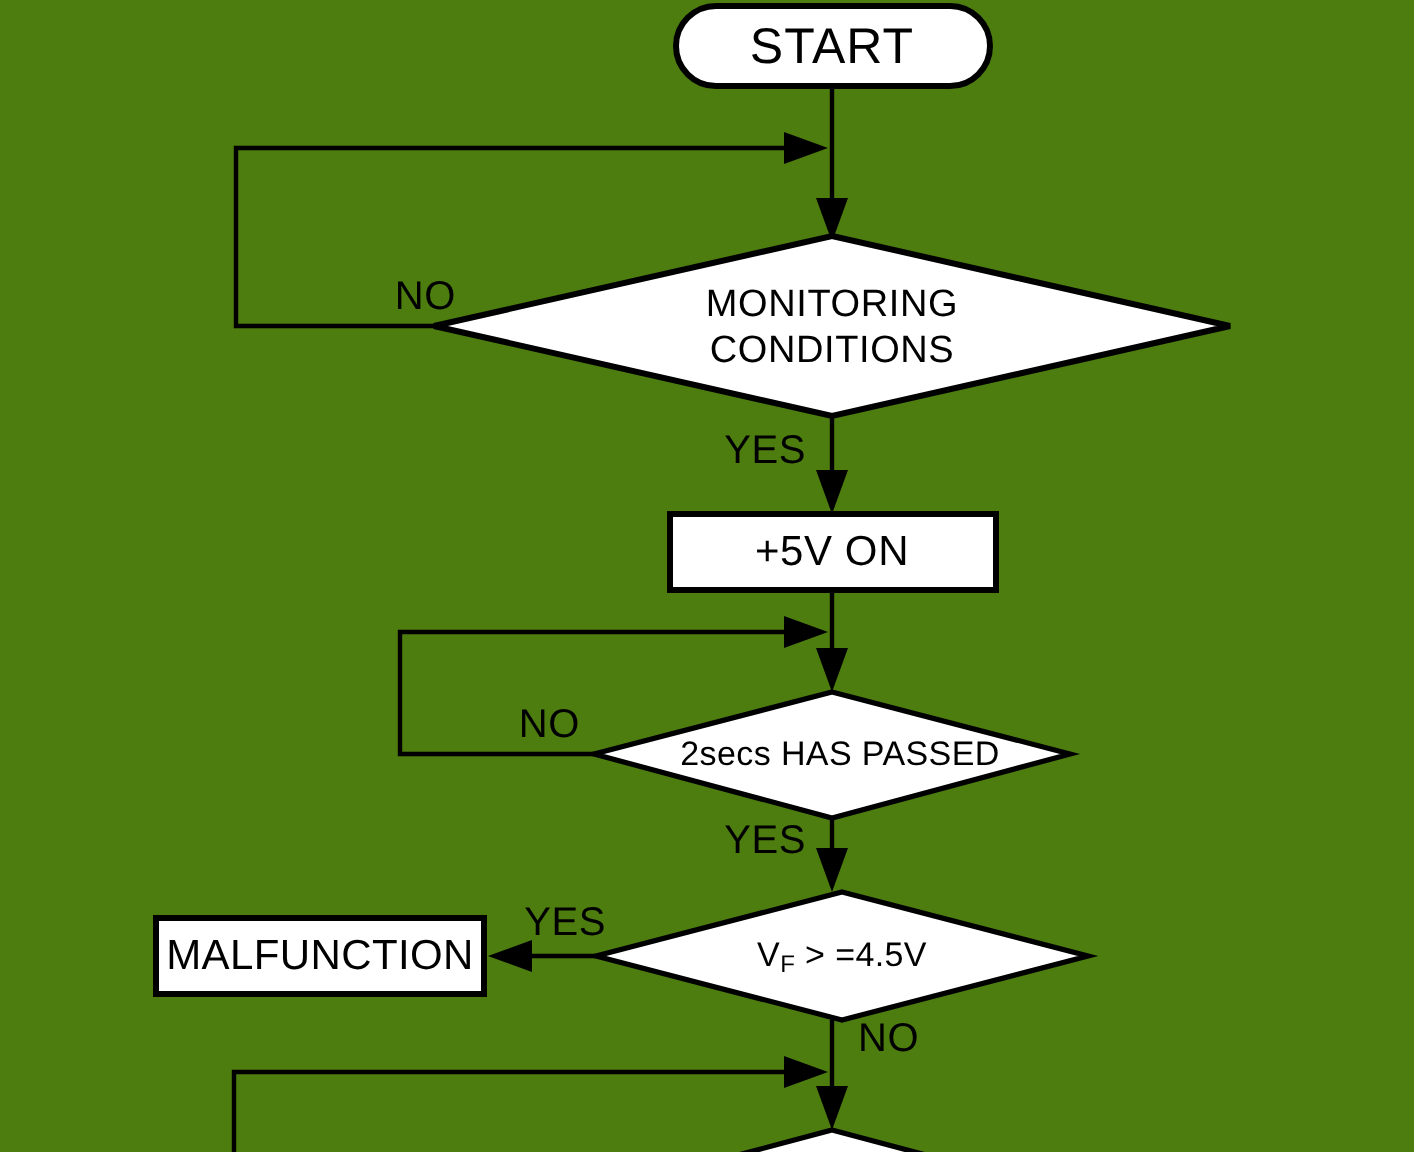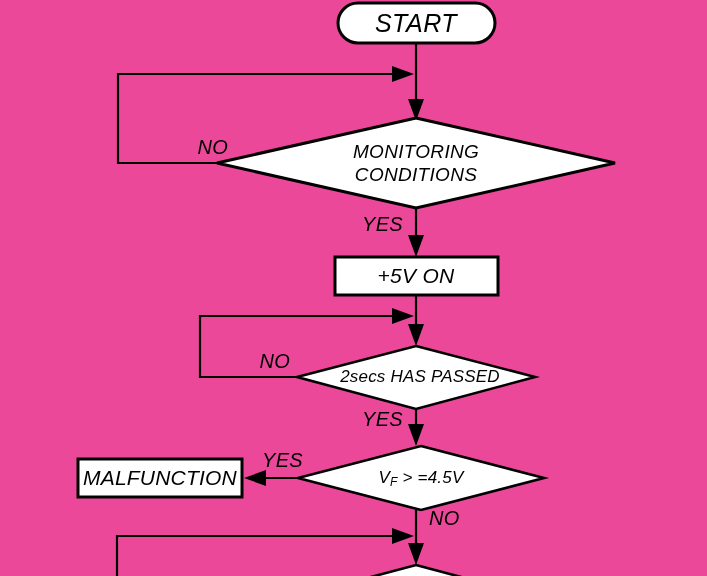--- a/index.html
+++ b/index.html
@@ -10,22 +10,21 @@
   body {
     width: 707px;
     height: 576px;
     overflow: hidden;
     font-family: "Liberation Sans", sans-serif;
   }
   #flowchart-root {
     position: relative;
     width: 707px;
     height: 576px;
-    background: #ec4899;
-    font-style: italic;
+    background: #4d7c0f;
   }
   svg#flow-svg {
     display: block;
     width: 707px;
     height: 576px;
   }
   .shape-stroke {
     fill: #ffffff;
     stroke: #000000;
     stroke-width: 3;

